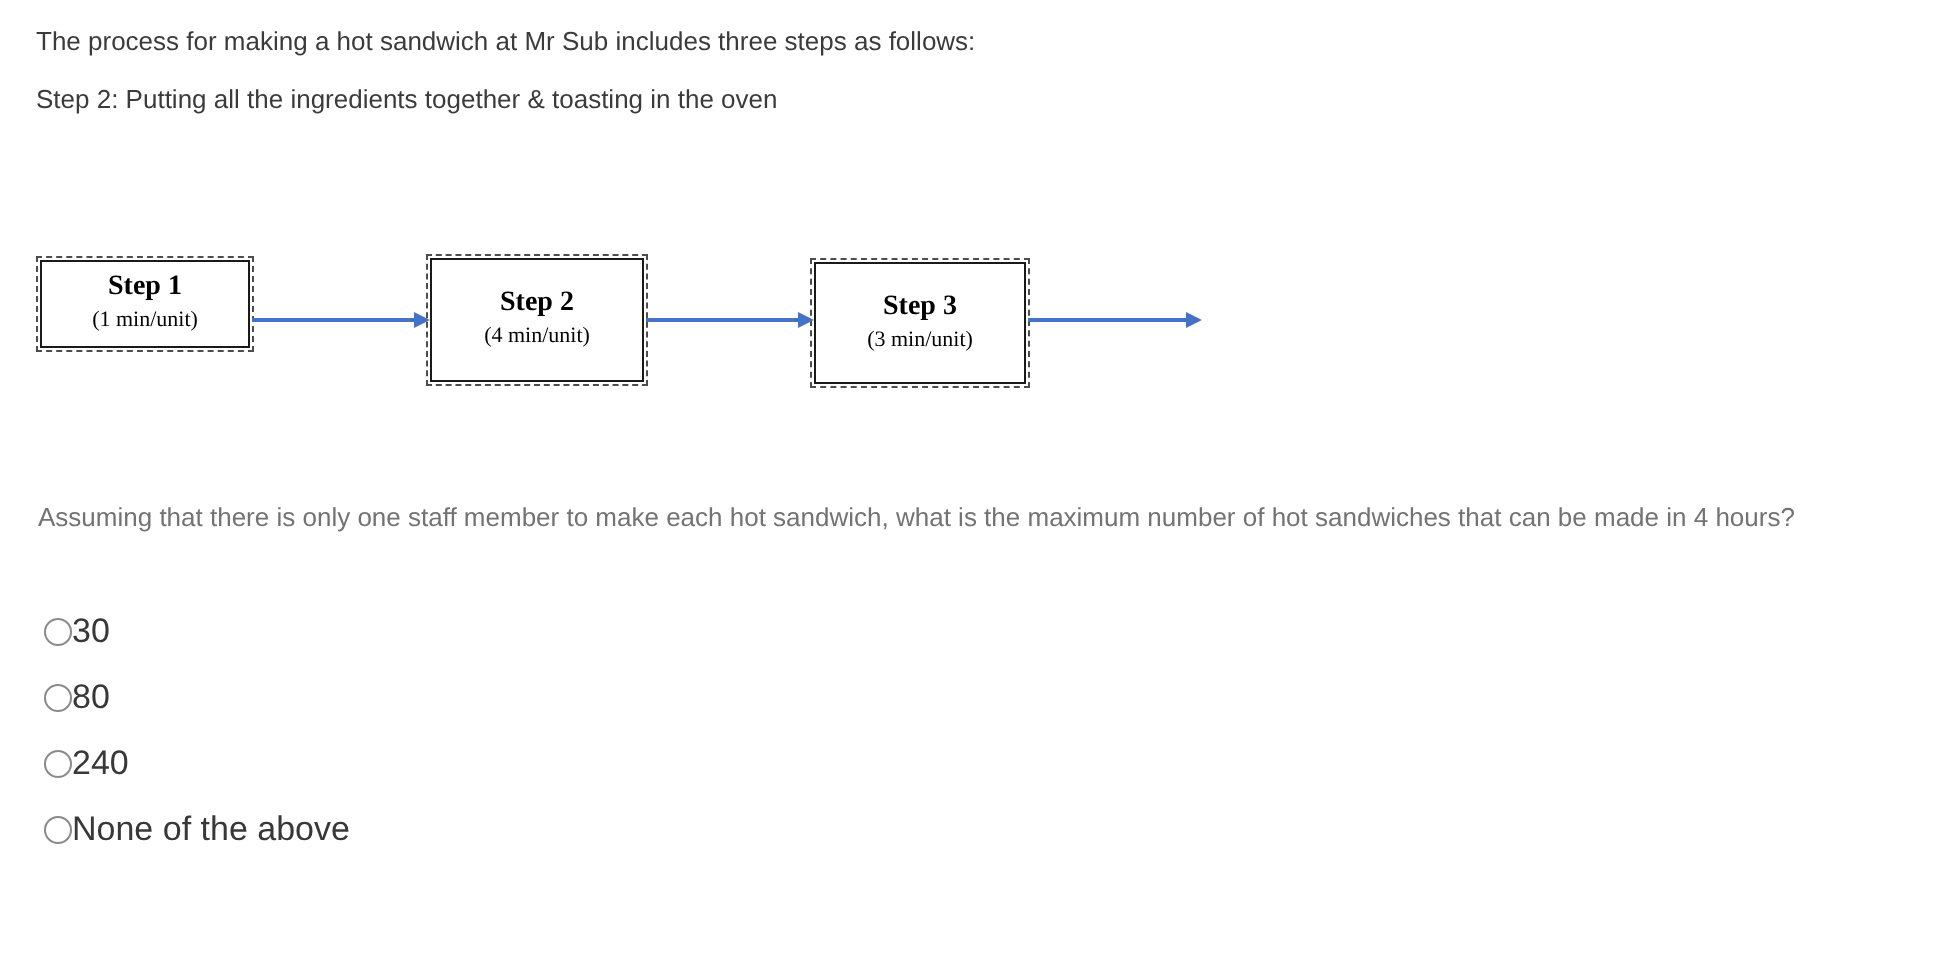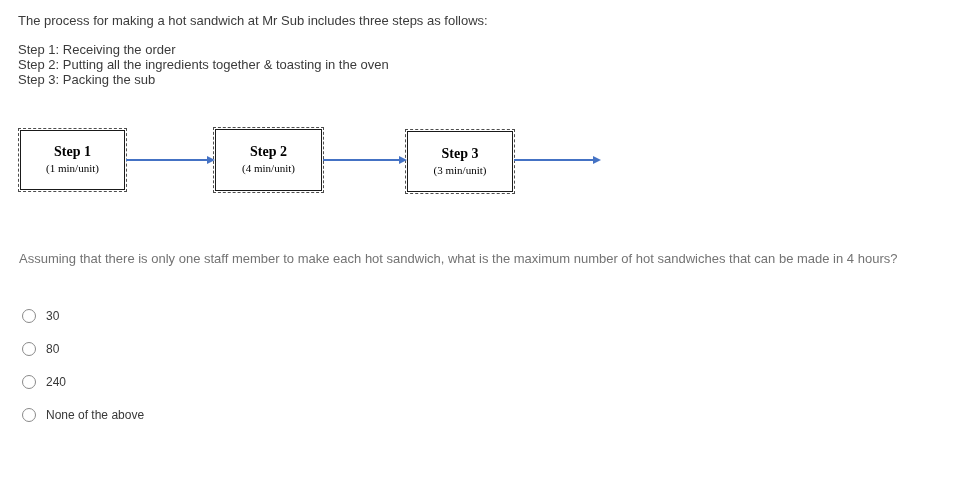--- a/index.html
+++ b/index.html
@@ -32,21 +32,21 @@
     border: 1px solid #1a1a1a;
     outline: 1px dashed #4d4d4d;
     outline-offset: 1px;
     text-align: center;
     font-family: "Liberation Serif", "DejaVu Serif", serif;
     color: #000000;
     display: flex;
     flex-direction: column;
     justify-content: center;
   }
-  #flow-box-1 { left: 20px;  top: 130px; width: 105px; height: 60px; }
+  #flow-box-1 { left: 20px;  top: 130px; width: 105px; height: 44px; }
   #flow-box-2 { left: 215px; top: 129px; width: 107px; height: 62px; }
   #flow-box-3 { left: 407px; top: 131px; width: 106px; height: 61px; }
   .flow-box .box-title    { font-size: 14px; font-weight: bold; line-height: 17px; }
   .flow-box .box-subtitle { font-size: 11px; line-height: 17px; }
 
   .flow-arrow {
     position: absolute;
     top: 159px;
     height: 2px;
     background: var(--arrow-color, #4472c4);
@@ -88,35 +88,32 @@
     cursor: pointer;
   }
   .radio-circle {
     width: 14px; height: 14px;
     border: 1px solid #8a8a8a;
     border-radius: 50%;
     background: #ffffff;
     flex: 0 0 auto;
   }
   .option-label {
-    margin-left: 10px;
-    font-size: 12px;
+    font-size: 17px;
     color: #383838;
     white-space: nowrap;
   }
 </style>
 </head>
 <body>
 
 <div id="intro-title" class="intro-line">The process for making a hot sandwich at Mr Sub includes three steps as follows:</div>
 
 <div id="intro-steps" class="intro-line">
-  <div>Step 1: Receiving the order</div>
   <div>Step 2: Putting all the ingredients together &amp; toasting in the oven</div>
-  <div>Step 3: Packing the sub</div>
 </div>
 
 <div id="flow-box-1" class="flow-box">
   <div class="box-title">Step 1</div>
   <div class="box-subtitle">(1 min/unit)</div>
 </div>
 <div id="flow-box-2" class="flow-box">
   <div class="box-title">Step 2</div>
   <div class="box-subtitle">(4 min/unit)</div>
 </div>

